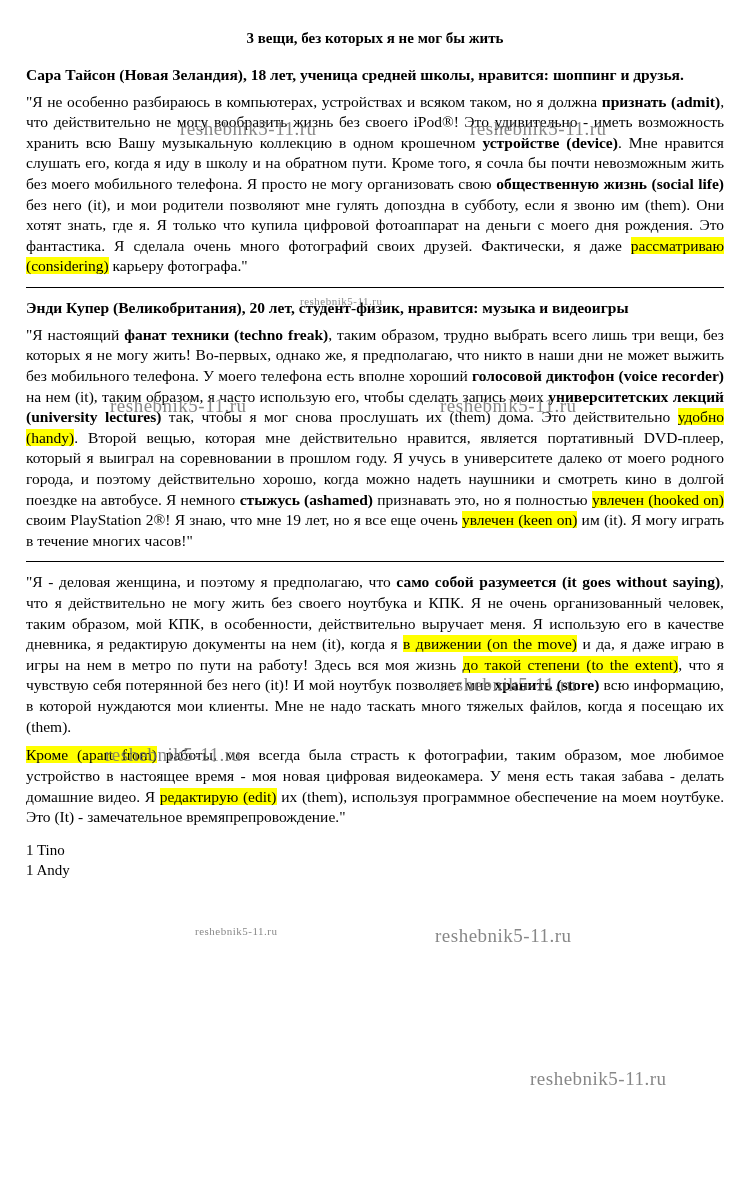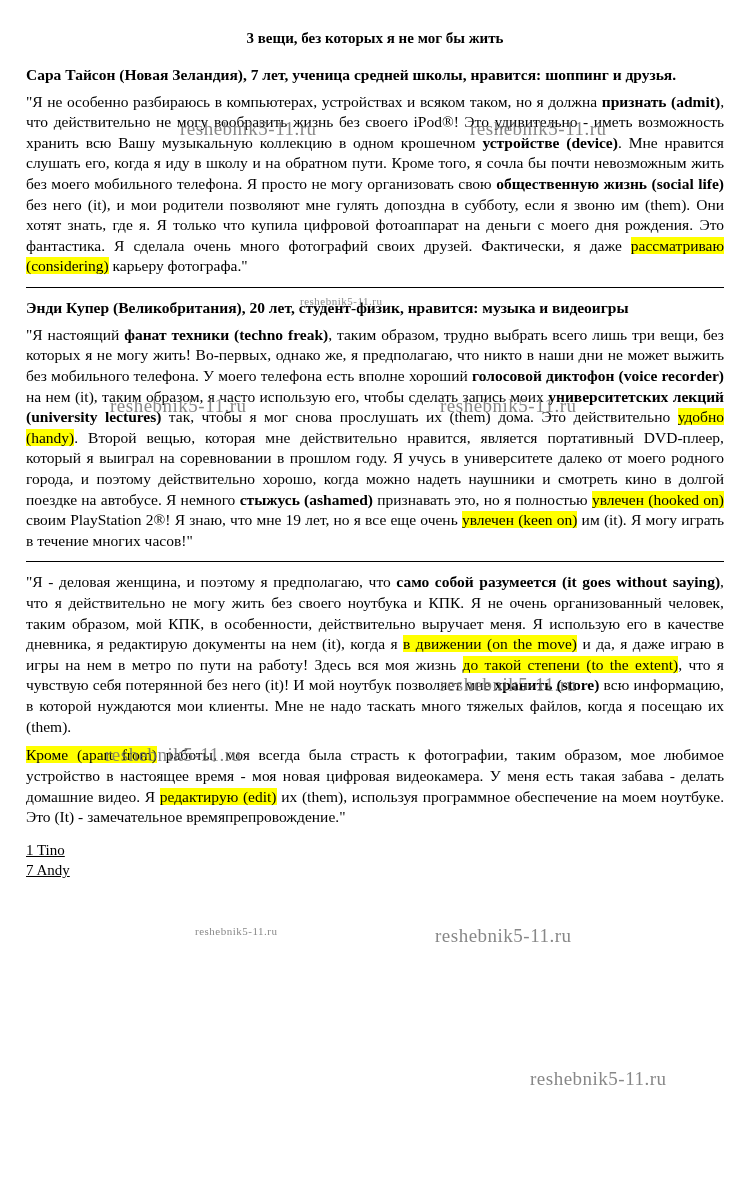--- a/index.html
+++ b/index.html
@@ -61,50 +61,49 @@
     letter-spacing: 0.5px;
     white-space: nowrap;
     pointer-events: none;
     user-select: none;
     opacity: 0.85;
   }
   .footer {
     font-size: 15px;
     line-height: 1.35;
     margin-top: 12px;
-    text-decoration: underline;
   }
 </style>
 </head>
 <body>
 
 <div class="page">
 
   <div class="doc-title">3 вещи, без которых я не мог бы жить</div>
 
   <div class="sections">
       <div class="section">
-        <div class="person-head">Сара Тайсон (Новая Зеландия), 7 лет, ученица средней школы, нравится: шоппинг и друзья.</div>
+        <div class="person-head">Сара Тайсон (Новая Зеландия), 18 лет, ученица средней школы, нравится: шоппинг и друзья.</div>
         <p class="body-text"><span>"Я не особенно разбираюсь в компьютерах, устройствах и всяком таком, но я должна </span><b>признать (admit)</b><span>, что действительно не могу вообразить жизнь без своего iPod®! Это удивительно - иметь возможность хранить всю Вашу музыкальную коллекцию в одном крошечном </span><b>устройстве (device)</b><span>. Мне нравится слушать его, когда я иду в школу и на обратном пути. Кроме того, я сочла бы почти невозможным жить без моего мобильного телефона. Я просто не могу организовать свою </span><b>общественную жизнь (social life)</b><span> без него (it), и мои родители позволяют мне гулять допоздна в субботу, если я звоню им (them). Они хотят знать, где я. Я только что купила цифровой фотоаппарат на деньги с моего дня рождения. Это фантастика. Я сделала очень много фотографий своих друзей. Фактически, я даже </span><span class="hl">рассматриваю (considering)</span><span> карьеру фотографа."</span></p>
       </div>
       <hr class="rule">
       <div class="section">
         <div class="person-head">Энди Купер (Великобритания), 20 лет, студент-физик, нравится: музыка и видеоигры</div>
         <p class="body-text"><span>"Я настоящий </span><b>фанат техники (techno freak)</b><span>, таким образом, трудно выбрать всего лишь три вещи, без которых я не могу жить! Во-первых, однако же, я предполагаю, что никто в наши дни не может выжить без мобильного телефона. У моего телефона есть вполне хороший </span><b>голосовой диктофон (voice recorder)</b><span> на нем (it), таким образом, я часто использую его, чтобы сделать запись моих </span><b>университетских лекций (university lectures)</b><span> так, чтобы я мог снова прослушать их (them) дома. Это действительно </span><span class="hl">удобно (handy)</span><span>. Второй вещью, которая мне действительно нравится, является портативный DVD-плеер, который я выиграл на соревновании в прошлом году. Я учусь в университете далеко от моего родного города, и поэтому действительно хорошо, когда можно надеть наушники и смотреть кино в долгой поездке на автобусе. Я немного </span><b>стыжусь (ashamed)</b><span> признавать это, но я полностью </span><span class="hl">увлечен (hooked on)</span><span> своим PlayStation 2®! Я знаю, что мне 19 лет, но я все еще очень </span><span class="hl">увлечен (keen on)</span><span> им (it). Я могу играть в течение многих часов!"</span></p>
       </div>
       <hr class="rule">
       <div class="section">
         <p class="body-text"><span>"Я - деловая женщина, и поэтому я предполагаю, что </span><b>само собой разумеется (it goes without saying)</b><span>, что я действительно не могу жить без своего ноутбука и КПК. Я не очень организованный человек, таким образом, мой КПК, в особенности, действительно выручает меня. Я использую его в качестве дневника, я редактирую документы на нем (it), когда я </span><span class="hl">в движении (on the move)</span><span> и да, я даже играю в игры на нем в метро по пути на работу! Здесь вся моя жизнь </span><span class="hl">до такой степени (to the extent)</span><span>, что я чувствую себя потерянной без него (it)! И мой ноутбук позволяет мне </span><b>хранить (store)</b><span> всю информацию, в которой нуждаются мои клиенты. Мне не надо таскать много тяжелых файлов, когда я посещаю их (them).</span></p>
         <p class="body-text"><span class="hl">Кроме (apart from)</span><span> работы, моя всегда была страсть к фотографии, таким образом, мое любимое устройство в настоящее время - моя новая цифровая видеокамера. У меня есть такая забава - делать домашние видео. Я </span><span class="hl">редактирую (edit)</span><span> их (them), используя программное обеспечение на моем ноутбуке. Это (It) - замечательное времяпрепровождение."</span></p>
       </div>
     </div>
 
   <div class="footer">
       <div>1 Tino</div>
-      <div>7 Andy</div>
+      <div>1 Andy</div>
     </div>
 
   <div class="watermark-layer">
       <div class="wm" style="left: 180px; top: 118px; font-size: 19px;">reshebnik5-11.ru</div>
       <div class="wm" style="left: 470px; top: 118px; font-size: 19px;">reshebnik5-11.ru</div>
       <div class="wm" style="left: 300px; top: 295px; font-size: 11px;">reshebnik5-11.ru</div>
       <div class="wm" style="left: 110px; top: 395px; font-size: 19px;">reshebnik5-11.ru</div>
       <div class="wm" style="left: 440px; top: 395px; font-size: 19px;">reshebnik5-11.ru</div>
       <div class="wm" style="left: 440px; top: 674px; font-size: 19px;">reshebnik5-11.ru</div>
       <div class="wm" style="left: 105px; top: 744px; font-size: 19px;">reshebnik5-11.ru</div>

